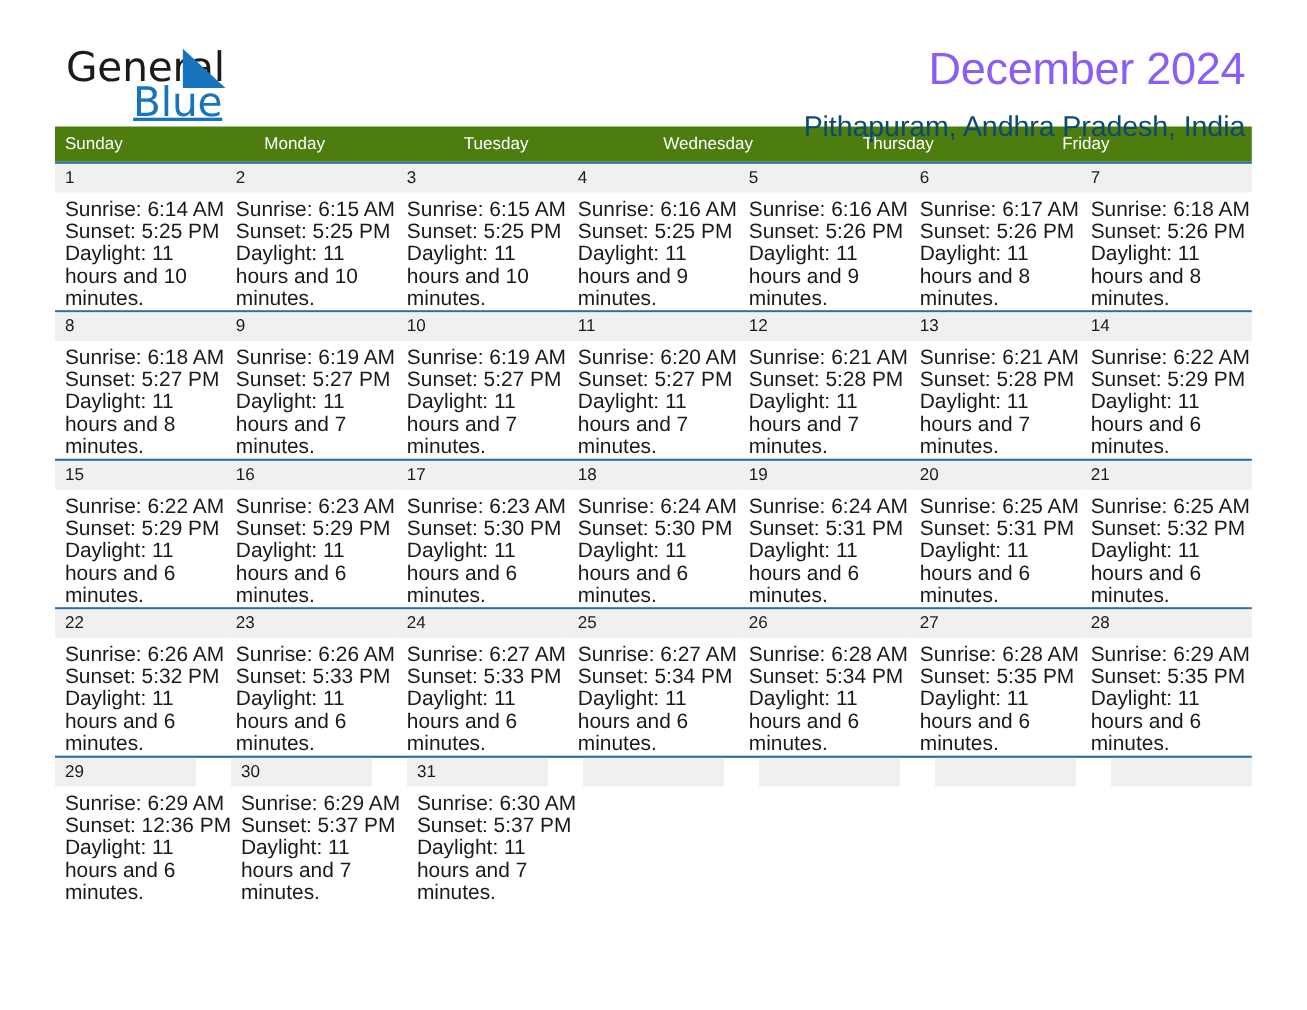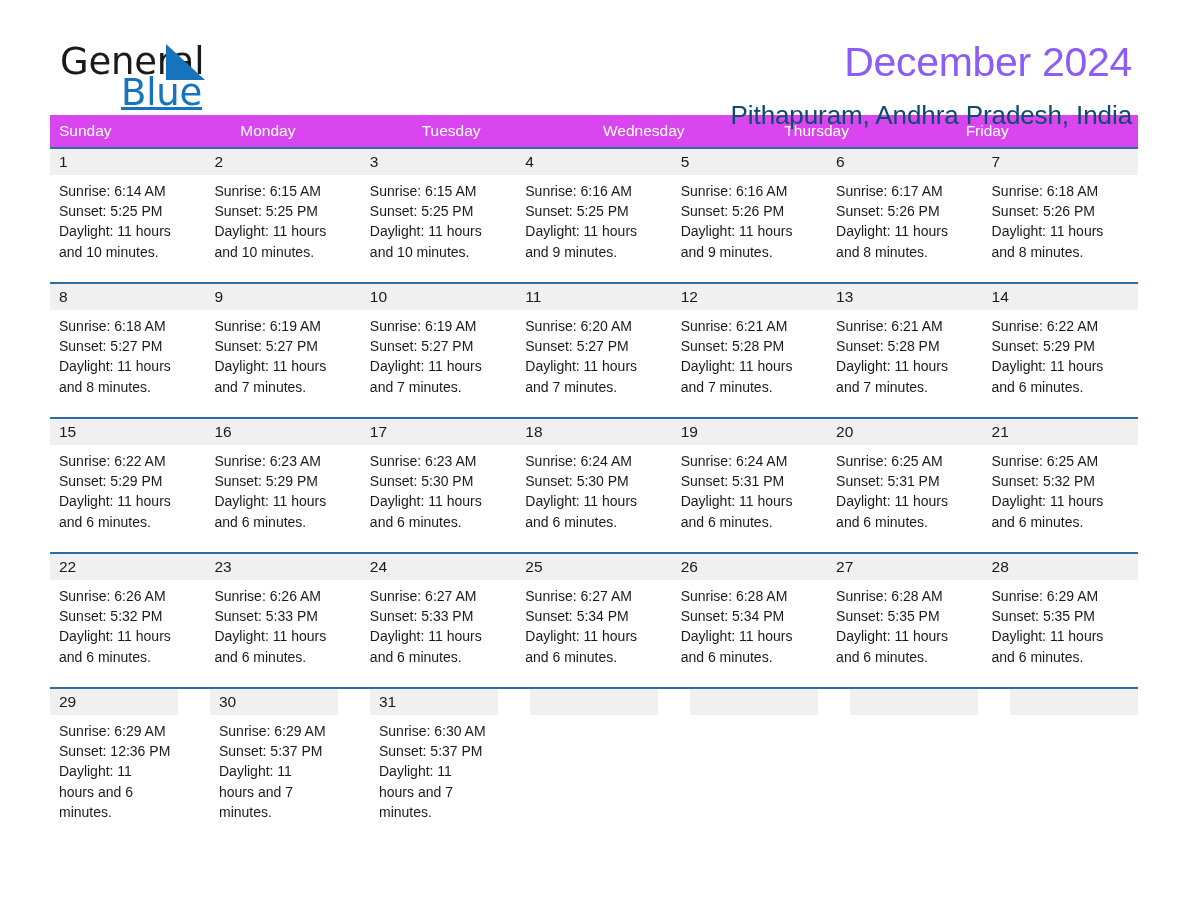--- a/index.html
+++ b/index.html
@@ -87,21 +87,21 @@
     letter-spacing: -0.1px;
   }
 
   
   .calendar {
     margin-top: 9px;
     width: 1088px;
   }
   .weekday-row {
     display: flex;
-    background: #d946ef;
+    background: #4d7c0f;
     height: 32px;
   }
   .weekday {
     flex: 1 1 0;
     color: #ffffff;
     font-size: 15.5px;
     line-height: 32px;
     padding-left: 9px;
     box-sizing: border-box;
     white-space: nowrap;
@@ -135,21 +135,21 @@
     line-height: 26px;
     padding-left: 9px;
     color: #1a1a1a;
     box-sizing: border-box;
   }
   .day-cell.empty .day-num {
     background: #f0f0f0;
   }
   .day-info {
     padding: 6px 8px 0 9px;
-    font-size: 14px;
+    font-size: 19px;
     line-height: 20.2px;
     color: #1a1a1a;
   }
   .day-info .ln {
     white-space: nowrap;
   }
   .day-info .wrap {
     white-space: normal;
   }
 </style>

